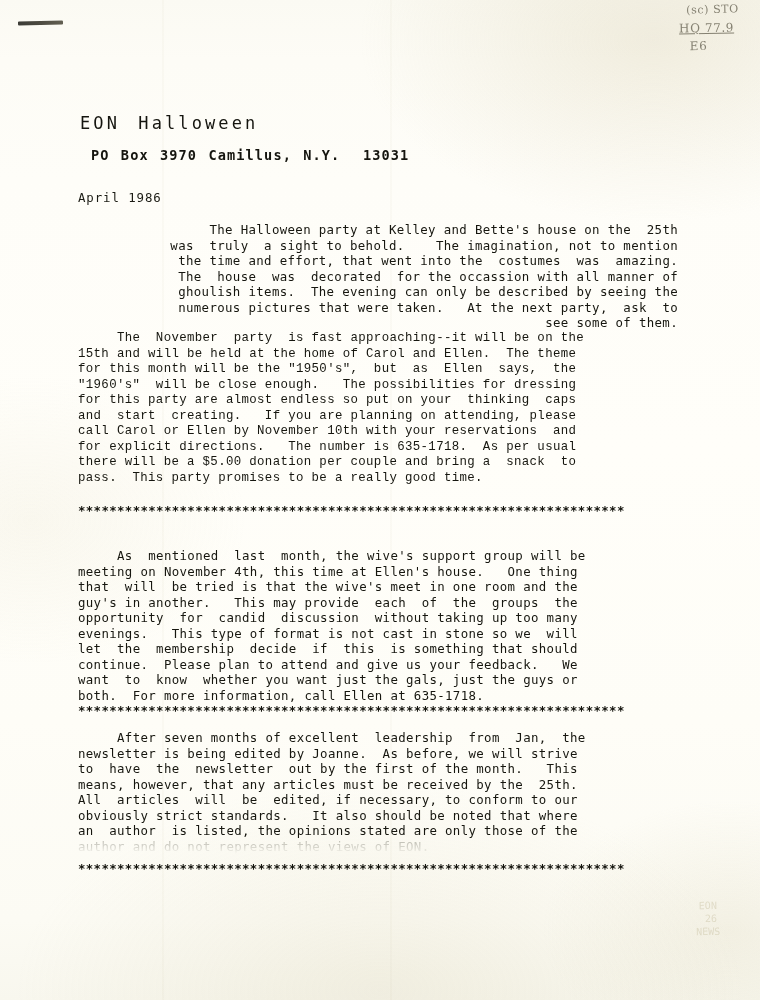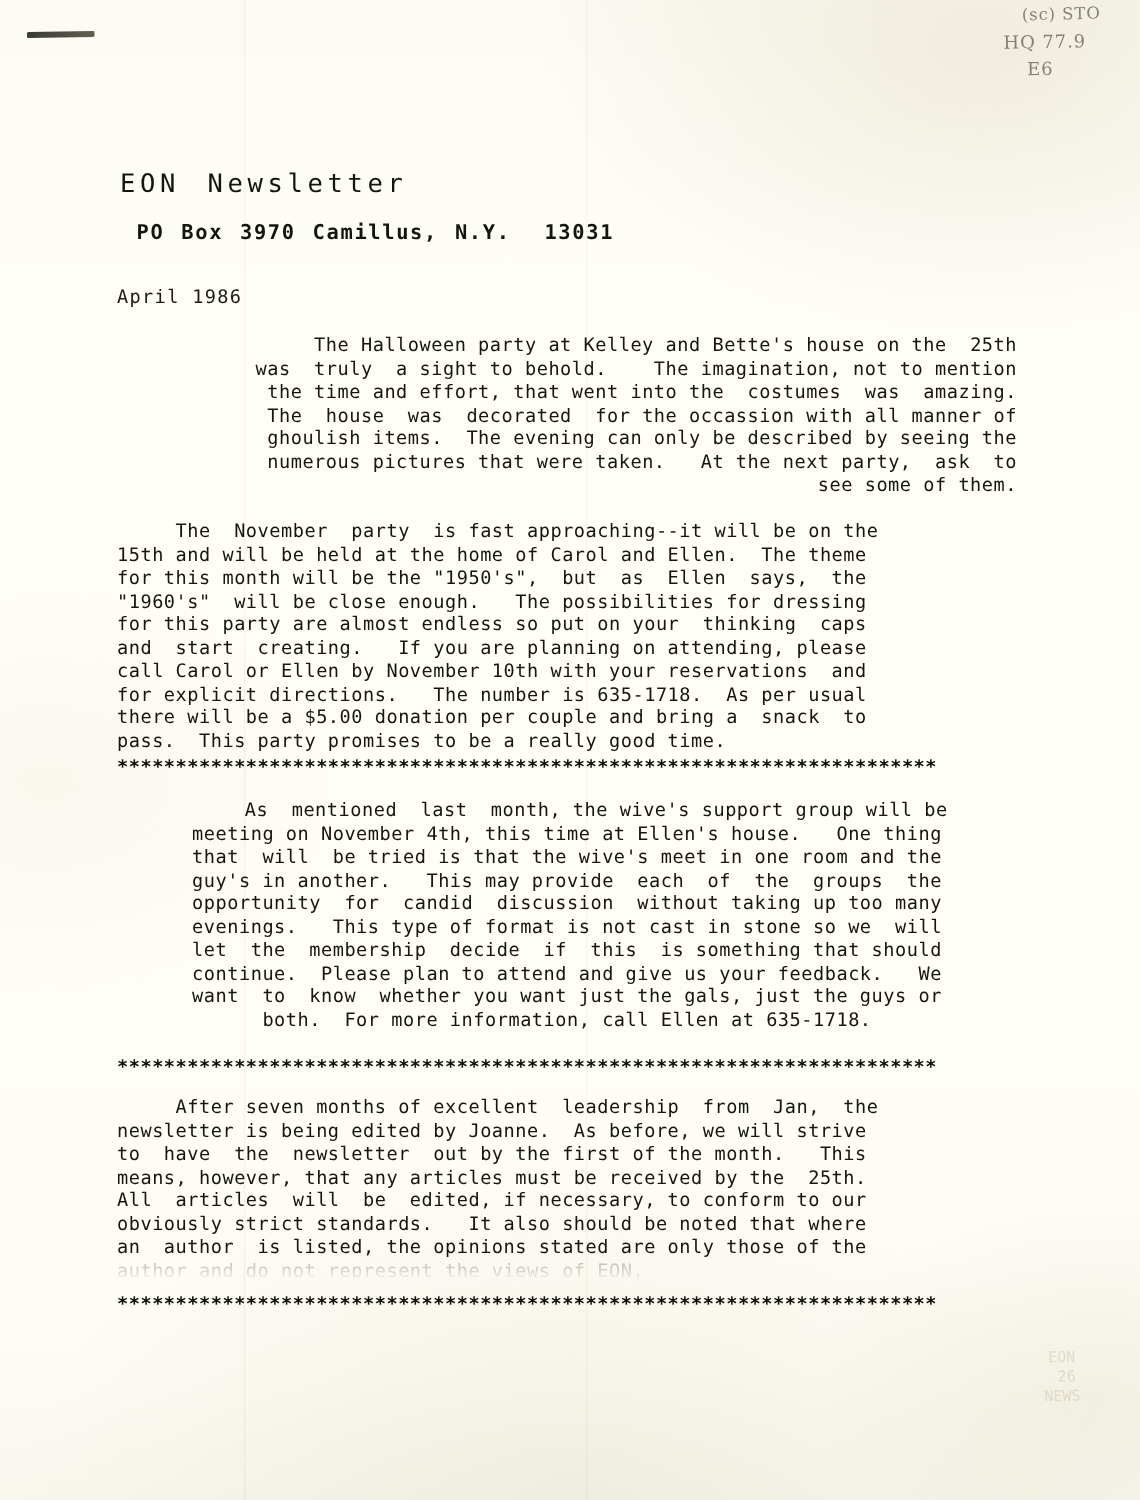--- a/index.html
+++ b/index.html
@@ -78,21 +78,21 @@
     z-index: 5;
     text-align: center;
     font-family: "DejaVu Serif", "Liberation Serif", serif;
     color: #6e6a5a;
     line-height: 1.5;
     letter-spacing: .6px;
     opacity: .82;
   }
   .annotations div { font-size: 11px; white-space: nowrap; }
   .ann-1 { margin-right: 2px; transform: rotate(-1.5deg); }
-  .ann-2 { margin-right: 24px; transform: rotate(-1deg); font-size: 12px !important; }
+  .ann-2 { margin-right: 14px; transform: rotate(-1deg); font-size: 12px !important; text-decoration: underline; }
   .ann-3 { margin-right: 30px; transform: rotate(-1deg); font-size: 12px !important; }
 
   
   .doc {
     position: absolute;
     left: 0;
     top: 0;
     width: 760px;
     z-index: 6;
   }
@@ -137,22 +137,22 @@
     font-size: 12.4px;
     line-height: 15.5px;
     letter-spacing: .35px;
     color: #16160f;
     white-space: pre;
   }
 
   .body-block .ln { display: block; height: 15.5px; }
 
   .p1 { top: 222px; text-align: right; }
-  .p2 { top: 346px; }
-  .p3 { top: 532px; text-align: center; }
+  .p2 { top: 331px; font-family: Liberation Mono, monospace; }
+  .p3 { top: 548px; }
   .p4 { top: 730px; }
 
   .rule {
     position: absolute;
     left: 78px;
     width: 600px;
     font-size: 12.4px;
     line-height: 15.5px;
     letter-spacing: .35px;
     font-weight: bold;
@@ -206,21 +206,21 @@
     <div class="ann-2">HQ 77.9</div>
     <div class="ann-3">E6</div>
   </div>
 
   <div class="ghost">EON
  26
 NEWS</div>
 
   <div class="doc">
 
-    <div class="title">EON Newsletter</div>
+    <div class="title">EON Halloween</div>
 
     <div class="subtitle">PO Box 3970 Camillus, N.Y.  13031</div>
 
     <div class="datestamp">April 1986</div>
 
     <div class="body-block p1"><span class="ln">     The Halloween party at Kelley and Bette's house on the  25th</span><span class="ln">was  truly  a sight to behold.    The imagination, not to mention</span><span class="ln">the time and effort, that went into the  costumes  was  amazing.</span><span class="ln">The  house  was  decorated  for the occassion with all manner of</span><span class="ln">ghoulish items.  The evening can only be described by seeing the</span><span class="ln">numerous pictures that were taken.   At the next party,  ask  to</span><span class="ln">see some of them.</span></div>
 
     <div class="body-block p2"><span class="ln">     The  November  party  is fast approaching--it will be on the</span><span class="ln">15th and will be held at the home of Carol and Ellen.  The theme</span><span class="ln">for this month will be the "1950's",  but  as  Ellen  says,  the</span><span class="ln">"1960's"  will be close enough.   The possibilities for dressing</span><span class="ln">for this party are almost endless so put on your  thinking  caps</span><span class="ln">and  start  creating.   If you are planning on attending, please</span><span class="ln">call Carol or Ellen by November 10th with your reservations  and</span><span class="ln">for explicit directions.   The number is 635-1718.  As per usual</span><span class="ln">there will be a $5.00 donation per couple and bring a  snack  to</span><span class="ln">pass.  This party promises to be a really good time.</span></div>
 
     <div class="rule rule-1">**********************************************************************</div>

